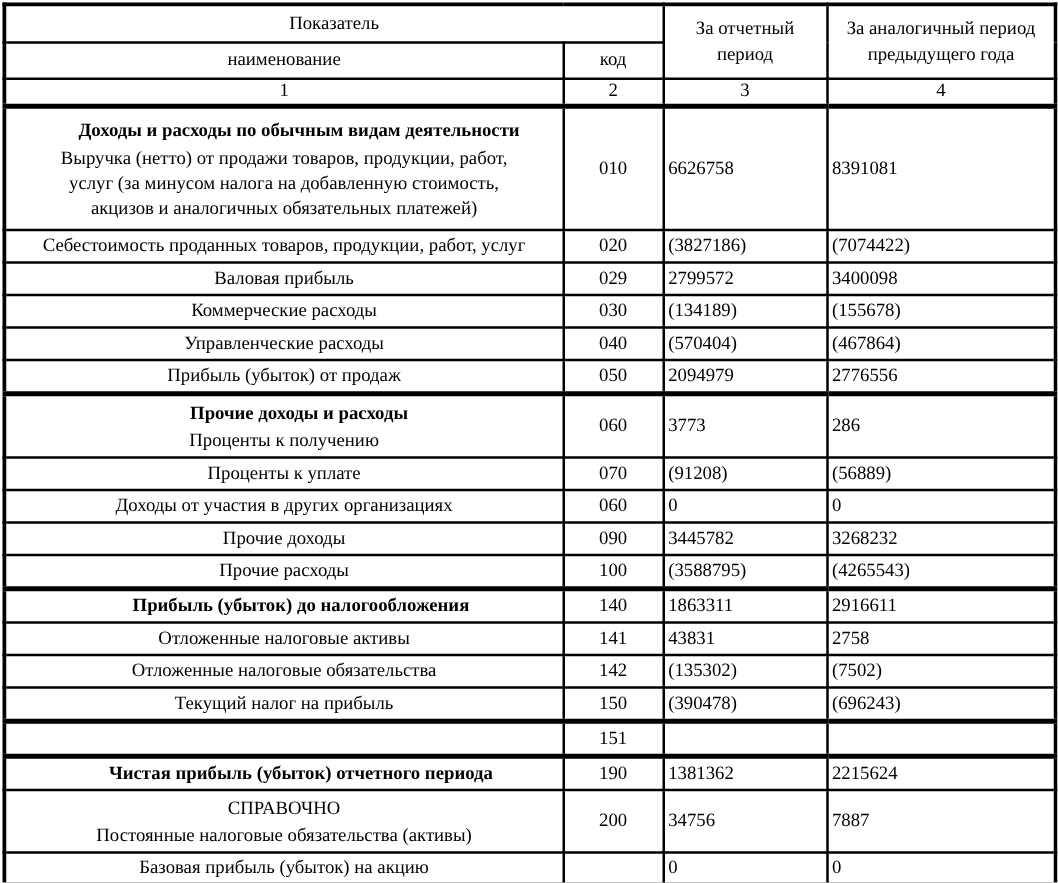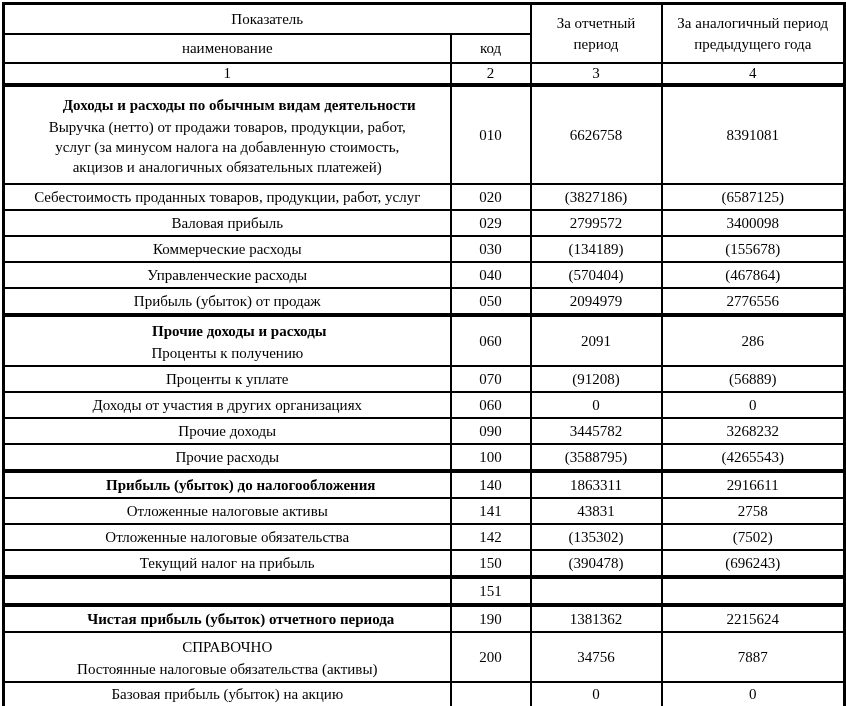--- a/index.html
+++ b/index.html
@@ -33,21 +33,21 @@
     padding: 1px 3px;
     overflow: hidden;
   }
   
   td.hc { text-align: center; }
   td.h-span { white-space: pre-line; line-height: 25px; }
   
   td.name { text-align: center; padding-left: 7px; }
   td.name.bold { font-weight: bold; padding-left: 30px; }
   td.code { border-left: 3px solid #000; text-align: center; }
-  td.val { text-align: center; }
+  td.val { }
   td.bottom { vertical-align: bottom; padding-bottom: 4px; }
   
   td.group { padding: 2px 4px 2px 7px; }
   td.group .section {
     font-weight: bold;
     padding-left: 24px;
     line-height: 23px;
   }
   td.group .section.plain {
     font-weight: normal;
@@ -110,21 +110,21 @@
       </td>
       <td class="code bottom">010</td>
       <td class="val">6626758</td>
       <td class="val">8391081</td>
     </tr>
 
     <tr class="r-sing">
       <td class="name">Себестоимость проданных товаров, продукции, работ, услуг</td>
       <td class="code">020</td>
       <td class="val">(3827186)</td>
-      <td class="val">(6587125)</td>
+      <td class="val">(7074422)</td>
     </tr>
     <tr class="r-sing">
       <td class="name">Валовая прибыль</td>
       <td class="code">029</td>
       <td class="val">2799572</td>
       <td class="val">3400098</td>
     </tr>
     <tr class="r-sing">
       <td class="name">Коммерческие расходы</td>
       <td class="code">030</td>
@@ -143,21 +143,21 @@
       <td class="val">2094979</td>
       <td class="val">2776556</td>
     </tr>
 
     <tr class="r-g2 sep">
       <td class="name group">
         <div class="section">Прочие доходы и расходы</div>
         <div class="cont">Проценты к получению</div>
       </td>
       <td class="code bottom">060</td>
-      <td class="val">2091</td>
+      <td class="val">3773</td>
       <td class="val">286</td>
     </tr>
 
     <tr class="r-sing">
       <td class="name">Проценты к уплате</td>
       <td class="code">070</td>
       <td class="val">(91208)</td>
       <td class="val">(56889)</td>
     </tr>
     <tr class="r-sing">

